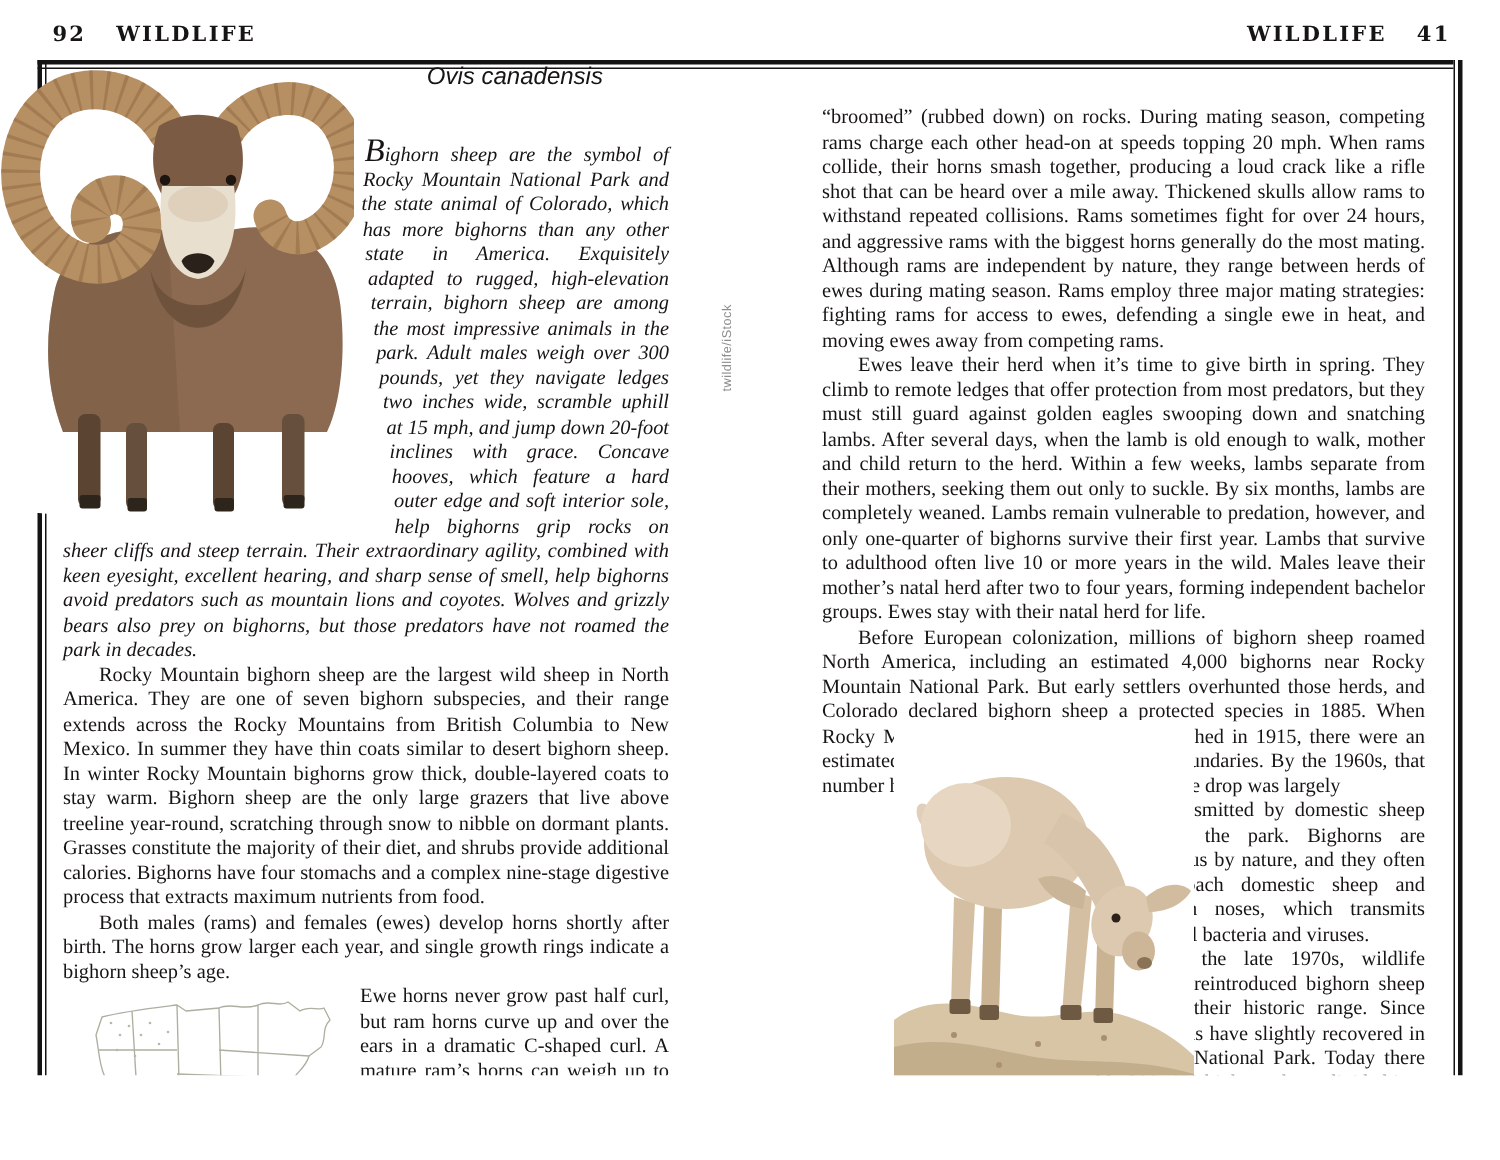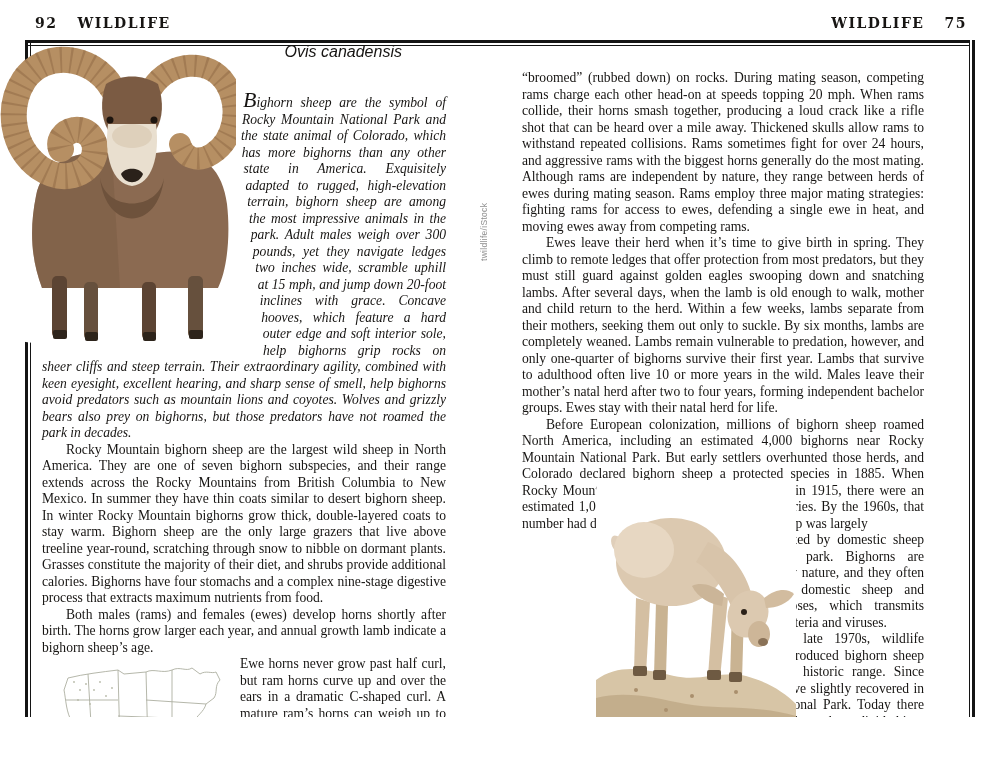--- a/index.html
+++ b/index.html
@@ -20,21 +20,21 @@
 
   
   .running-head{position:absolute;top:15px;display:flex;gap:20px;z-index:2;
     font-family:"DejaVu Serif",serif;font-weight:bold;font-size:14px;letter-spacing:1.5px;}
   .running-head.left{left:35px;}
   .running-head.right{right:33px;}
 
   
   .page{position:absolute;top:40px;width:465px;height:700px;z-index:2;box-sizing:border-box;}
   .page-left{left:25px;padding:0 44px 0 17px;}
-  .page-right{left:484px;padding:30px 25px 0 38px;}
+  .page-right{left:510px;padding:30px 25px 0 38px;}
 
   .body{margin:0;font-size:13.6px;line-height:16.5px;text-align:justify;}
   .body.indent{text-indent:24px;}
   .first{margin-top:28px;font-style:italic;}
   .first::first-letter{font-size:22px;line-height:1;}
 
   h1.title{margin:44px 0 0;font-family:"DejaVu Serif",serif;font-weight:400;
     font-size:30px;line-height:34px;text-align:center;letter-spacing:.5px;}
   .sci{margin-top:3px;text-align:center;font-style:italic;font-size:16px;font-family:Liberation Sans, sans-serif;}
 
@@ -67,29 +67,29 @@
   <div id="border-right" class="rule-v right"></div>
   <div id="rule-bottom-left" class="rule-h bottom"></div>
   <div id="rule-bottom-right" class="rule-h bottom"></div>
 
   <div class="running-head left">
     <span>92</span>
     <span>WILDLIFE</span>
   </div>
   <div class="running-head right">
     <span>WILDLIFE</span>
-    <span>75</span>
+    <span>41</span>
   </div>
 
   <div class="page page-left">
     <div class="ram-wrap-spacer"></div>
     <div class="sci">Ovis canadensis</div>
     <p class="body first">Bighorn sheep are the symbol of Rocky Mountain National Park and the state animal of Colorado, which has more bighorns than any other state in America. Exquisitely adapted to rugged, high-elevation terrain, bighorn sheep are among the most impressive animals in the park. Adult males weigh over 300 pounds, yet they navigate ledges two inches wide, scramble uphill at 15 mph, and jump down 20-foot inclines with grace. Concave hooves, which feature a hard outer edge and soft interior sole, help bighorns grip rocks on sheer cliffs and steep terrain. Their extraordinary agility, combined with keen eyesight, excellent hearing, and sharp sense of smell, help bighorns avoid predators such as mountain lions and coyotes. Wolves and grizzly bears also prey on bighorns, but those predators have not roamed the park in decades.</p>
     <p class="body indent">Rocky Mountain bighorn sheep are the largest wild sheep in North America. They are one of seven bighorn subspecies, and their range extends across the Rocky Mountains from British Columbia to New Mexico. In summer they have thin coats similar to desert bighorn sheep. In winter Rocky Mountain bighorns grow thick, double-layered coats to stay warm. Bighorn sheep are the only large grazers that live above treeline year-round, scratching through snow to nibble on dormant plants. Grasses constitute the majority of their diet, and shrubs provide additional calories. Bighorns have four stomachs and a complex nine-stage digestive process that extracts maximum nutrients from food.</p>
-    <p class="body indent">Both males (rams) and females (ewes) develop horns shortly after birth. The horns grow larger each year, and annual growth lamb indicate a bighorn sheep’s age.</p>
+    <p class="body indent">Both males (rams) and females (ewes) develop horns shortly after birth. The horns grow larger each year, and single growth rings indicate a bighorn sheep’s age.</p>
 
     <div class="map-float">
       <svg viewBox="0 0 172 120">
         <g fill="none" stroke="#adafa0" stroke-width="0.9" stroke-linejoin="round">
           <path d="M10,30 L14,18 C30,14 48,12 64,10 L70,14 L92,12 C100,8 108,14 118,10 C126,6 132,12 138,8 L146,14 C152,10 158,14 162,12 L166,20 C160,26 164,32 160,38 L152,44 C150,52 142,56 140,62 L134,60 C130,68 124,72 126,80 C128,88 122,86 118,84 C112,88 108,86 104,92 C102,98 104,106 98,110 C92,104 94,94 88,90 C78,86 68,88 58,84 C48,88 40,84 34,80 C26,76 22,70 18,62 C12,52 12,40 10,30 Z"></path>
           <path d="M34,14 L38,80"></path>
           <path d="M64,10 L66,86"></path>
           <path d="M92,12 L94,88"></path>
           <path d="M118,10 L118,84"></path>
           <path d="M12,40 L64,40"></path>

